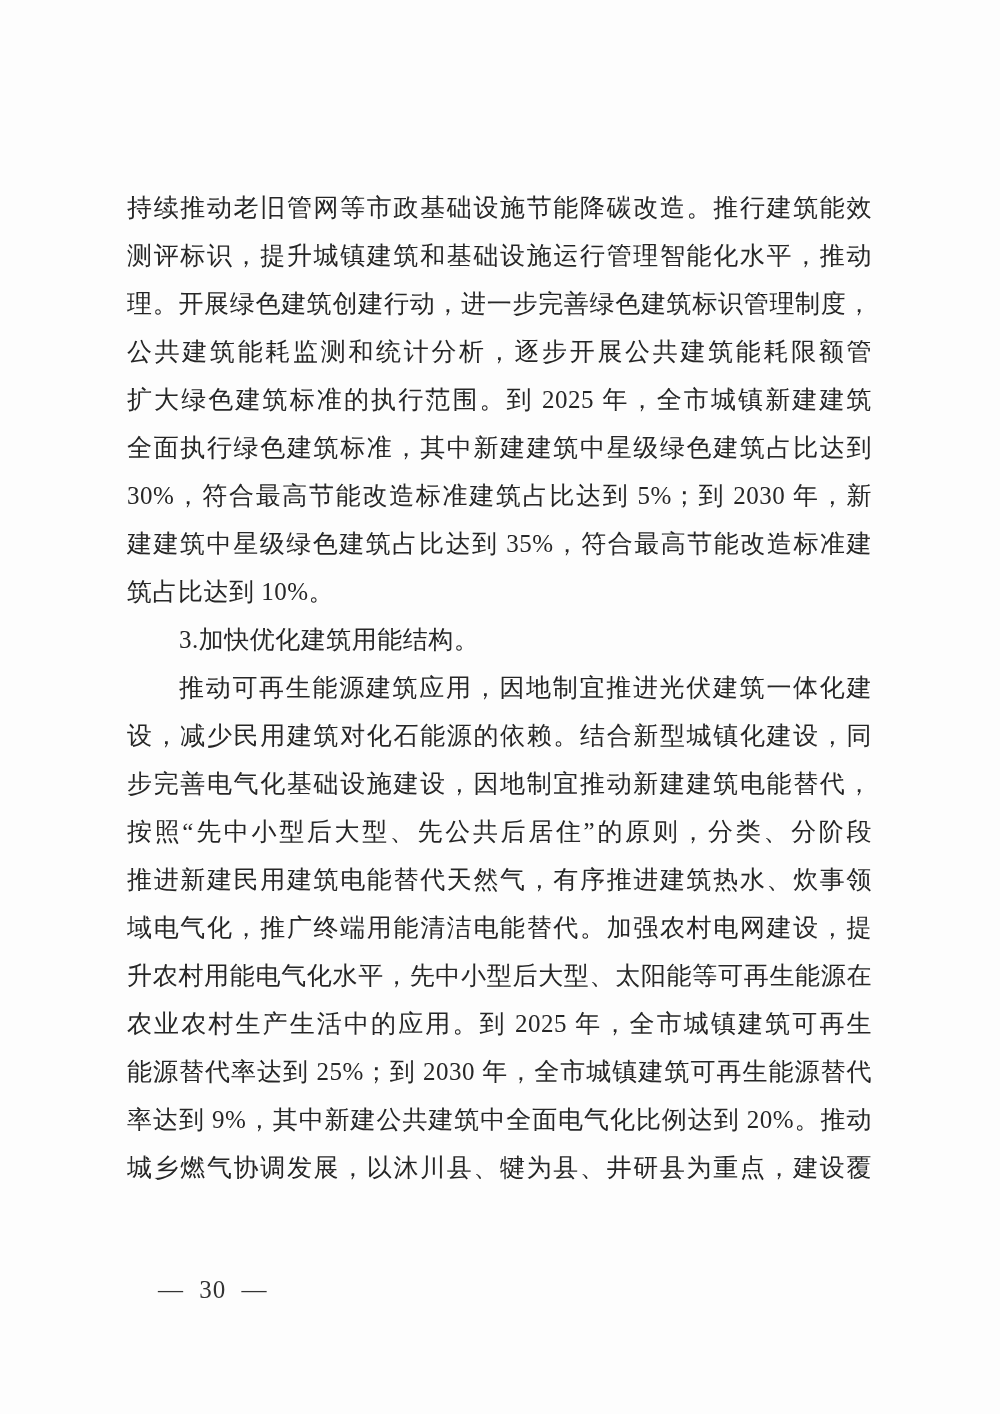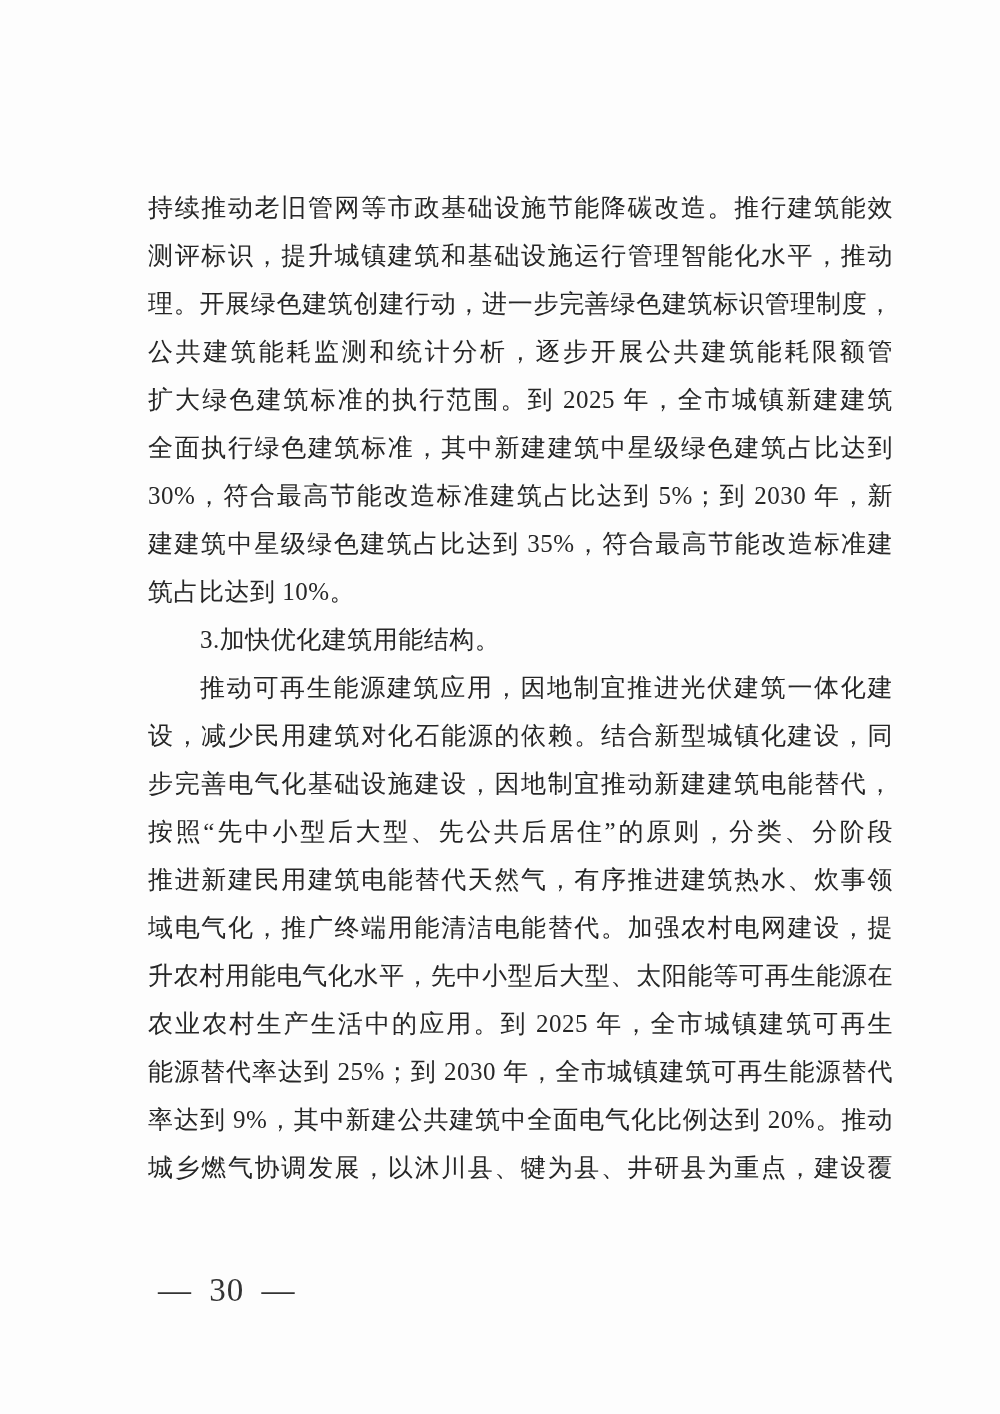--- a/index.html
+++ b/index.html
@@ -12,21 +12,21 @@
     width: 1000px;
     height: 1414px;
     margin: 0 auto;
     background: #fdfdfd;
     font-family: "Liberation Serif", "DejaVu Serif", serif;
     color: #262626;
     overflow: hidden;
   }
   .textblock {
     position: absolute;
-    left: 148px;
+    left: 127px;
     top: 184px;
     width: 745px;
   }
   .line {
     height: 48px;
     line-height: 48px;
     font-size: 25px;
     text-align: justify;
     text-align-last: justify;
     overflow: hidden;
@@ -36,21 +36,21 @@
     text-align: right;
     text-align-last: left;
   }
   .line.indent {
     text-indent: 52px;
   }
   .footer {
     position: absolute;
     left: 158px;
     top: 1276px;
-    font-size: 33px;
+    font-size: 25px;
     line-height: 28px;
     color: #333333;
     word-spacing: 8px;
     letter-spacing: 1px;
   }
 </style>
 </head>
 <body>
 
 <div class="page">

